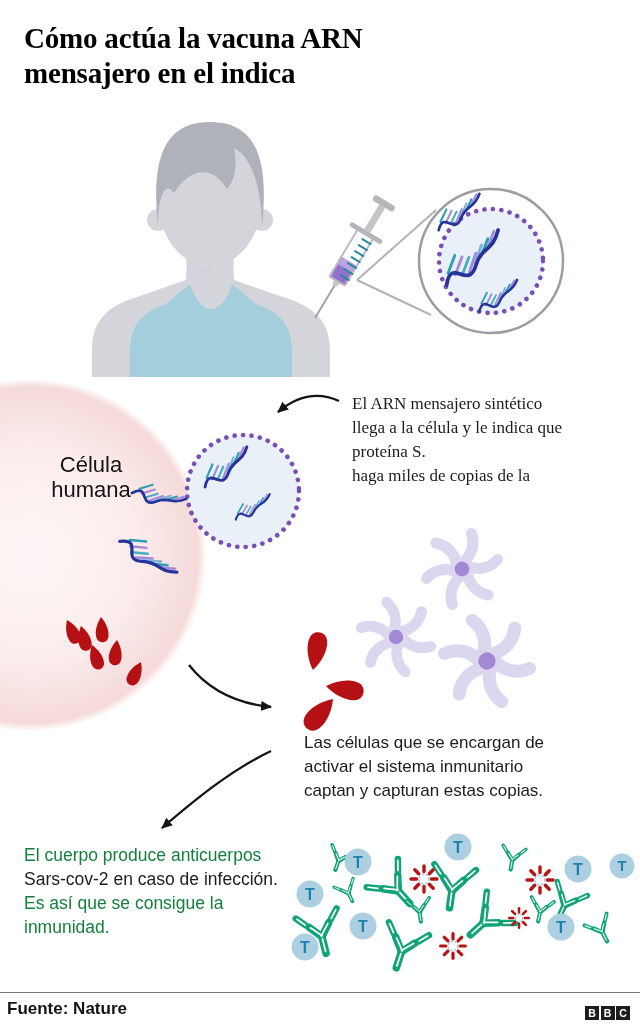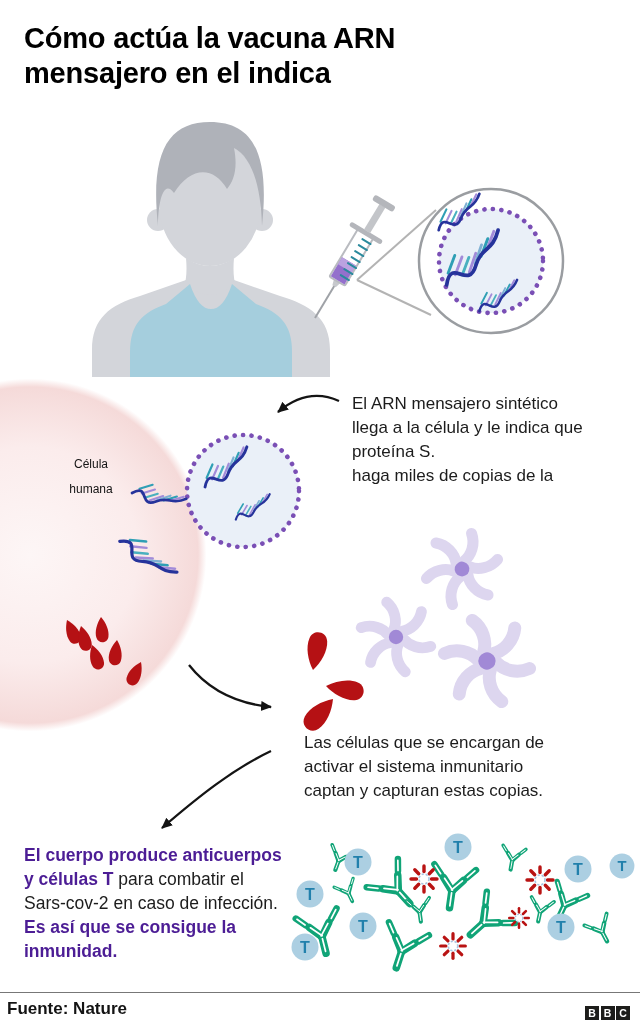--- a/index.html
+++ b/index.html
@@ -1,27 +1,27 @@
 <!DOCTYPE html>
 <html><head>
 <meta charset="utf-8">
 <style>
   html,body{margin:0;padding:0;background:#fff;}
   .page{position:relative;width:640px;height:1029px;background:#fff;overflow:hidden;
         font-family:"Liberation Sans",sans-serif;color:#1c1c1c;}
   .title{position:absolute;left:24px;top:21px;margin:0;
-         font-family:Liberation Sans, sans-serif;font-weight:700;
+         font-family:Liberation Serif, serif;font-weight:700;
          font-size:29px;line-height:35px;color:#000;letter-spacing:-0.2px;}
   .scene{position:absolute;left:0;top:0;}
   .note{position:absolute;font-size:17px;line-height:24px;color:#1c1c1c;}
   .note .ln{white-space:nowrap;}
   .cell-label{position:absolute;left:34px;top:452px;width:114px;text-align:center;
-              font-size:12px;line-height:25px;color:#141414;}
+              font-size:22px;line-height:25px;color:#141414;}
   .immunity{position:absolute;left:24px;top:843px;font-size:17.5px;line-height:24px;color:#1c1c1c;}
-  .immunity .b{font-weight:700;color:#4c1d95;text-align:center;}
+  .immunity .b{font-weight:400;color:#15803d;text-align:center;}
   .footer-line{position:absolute;left:0;right:0;top:992px;border-top:1.5px solid #777;}
   .source{position:absolute;left:7px;top:999px;font-size:17px;color:#141414;font-weight:bold;}
   .bbc{position:absolute;top:1006px;left:585px;display:flex;gap:1.5px;}
   .bbc .sq{width:14px;height:14px;background:#1d1d1b;color:#fff;display:flex;
            align-items:center;justify-content:center;font-size:10.5px;font-weight:700;
            font-family:"Liberation Sans",sans-serif;}
 </style>
 </head>
 <body>
 
@@ -211,36 +211,35 @@
 
       <use href="#virus" transform="translate(424,879)"></use>
       <use href="#virus" transform="translate(540,880)"></use>
       <use href="#virus" transform="translate(519,918) scale(0.75)"></use>
       <use href="#virus" transform="translate(453,946) scale(0.95)"></use>
     </g>
   </svg>
 
   <div class="cell-label"><span>Célula</span><br><span>humana</span></div>
 
-  <div class="note" style="left:352px;top:392px;">
+  <div class="note" style="left:352px;top:392px;font-family:Liberation Serif, serif;">
     <div class="ln">El ARN mensajero sintético</div>
     <div class="ln">llega a la célula y le indica que</div>
     <div class="ln">proteína S.</div>
     <div class="ln">haga miles de copias de la</div>
   </div>
 
   <div class="note" style="left:304px;top:731px;">
     <div class="ln">Las células que se encargan de</div>
     <div class="ln">activar el sistema inmunitario</div>
     <div class="ln">captan y capturan estas copias.</div>
   </div>
 
   <div class="immunity">
     <div class="ln"><span class="b">El cuerpo produce anticuerpos</span></div>
-    <div class="ln"><span class="b">y células T</span><span> para combatir el</span></div>
     <div class="ln"><span>Sars-cov-2 en caso de infección.</span></div>
     <div class="ln"><span class="b">Es así que se consigue la</span></div>
     <div class="ln"><span class="b">inmunidad.</span></div>
   </div>
 
   <div class="footer-line"></div>
   <div class="source">Fuente: Nature</div>
   <div class="bbc">
     <div class="sq">B</div>
     <div class="sq">B</div>

